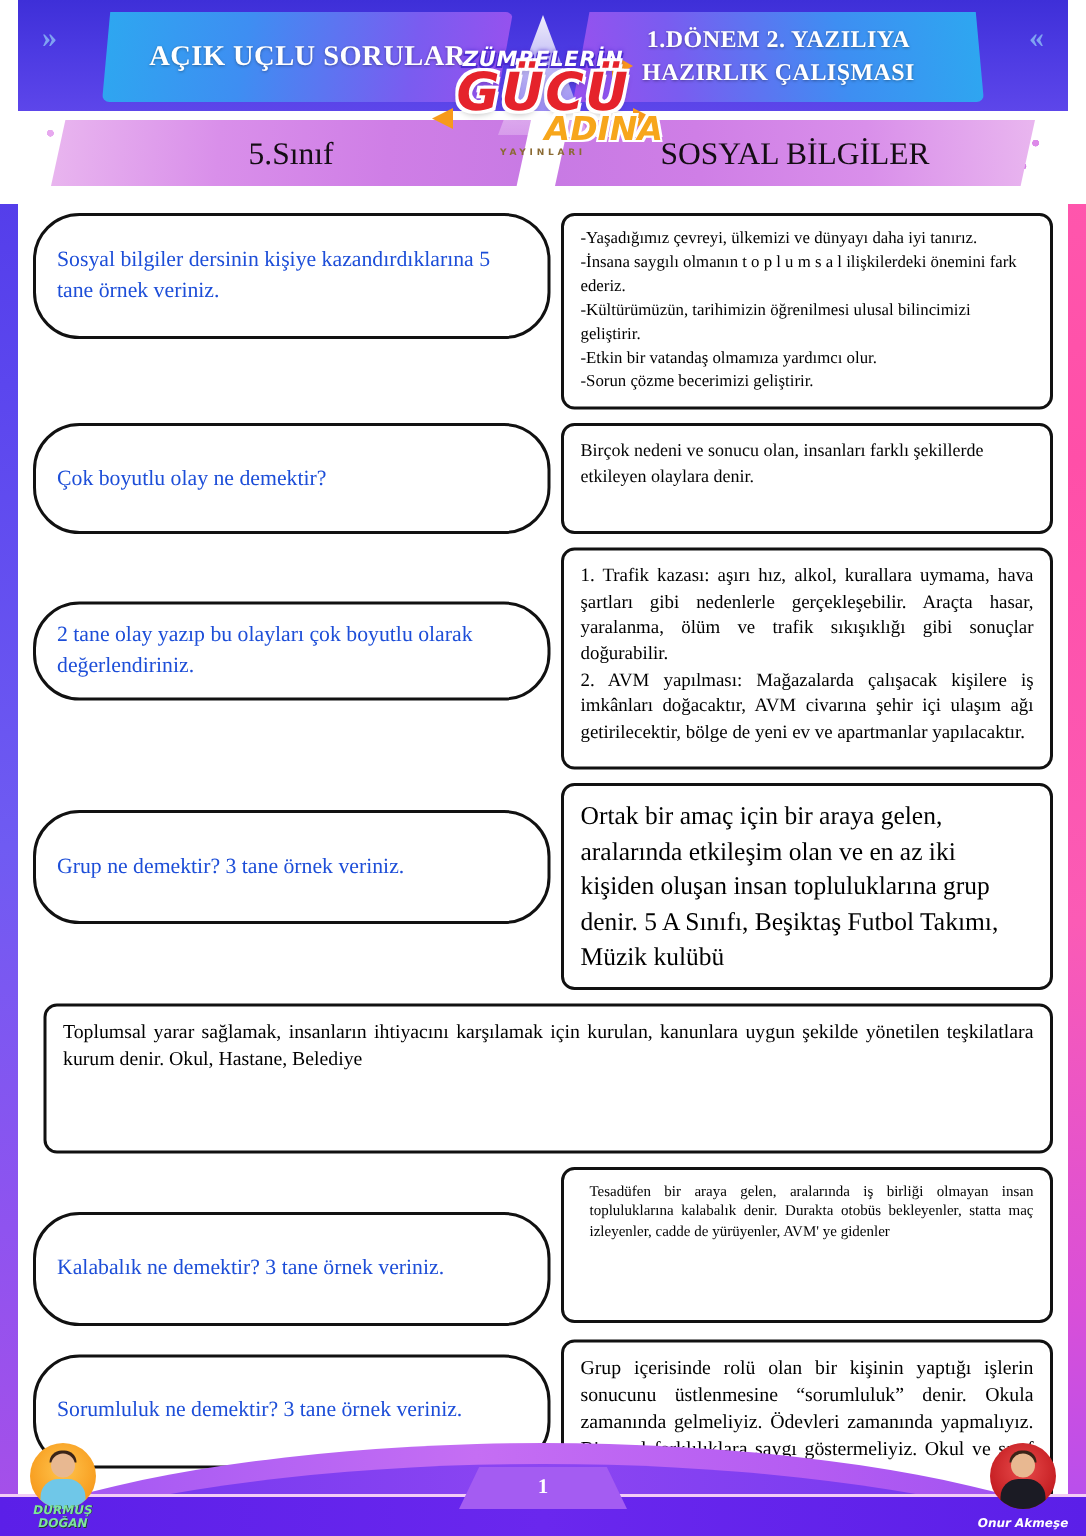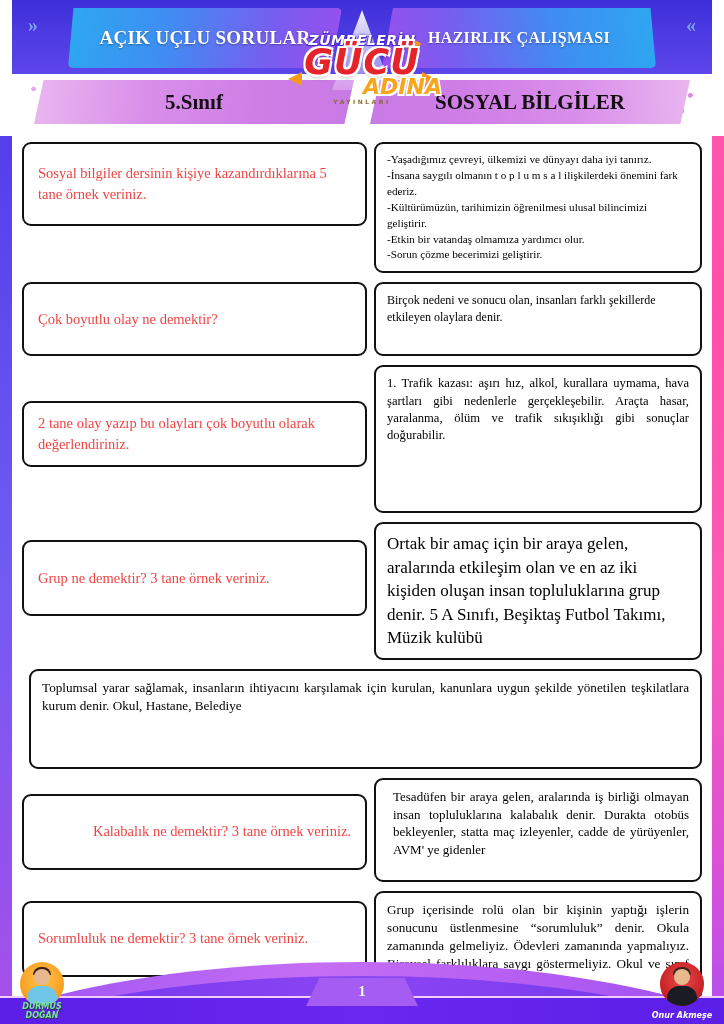--- a/index.html
+++ b/index.html
@@ -88,21 +88,21 @@
     background: #ffffff;
   }
   .bar-left, .bar-right {
     position: absolute;
     top: 6px;
     height: 44px;
     display: flex;
     align-items: center;
     justify-content: center;
     color: #140d14;
-    font-weight: bold;
+    font-weight: normal;
     font-size: 21px;
   }
   .bar-left {
     left: 22px;
     width: 320px;
     background: linear-gradient(95deg,#e9b6ef 0%, #d98fea 35%, #cf7ee6 70%, #c87ae4 100%);
     clip-path: polygon(3% 0, 100% 0, 97% 100%, 0 100%);
   }
   .bar-right {
     right: 22px;
@@ -247,21 +247,22 @@
     background: #ffffff;
     display: flex;
     align-items: center;
   }
   .q-box {
     width: 345px;
     flex: 0 0 345px;
     padding: 10px 14px;
     font-size: 14.5px;
     line-height: 1.45;
-    color: #ef4444;
+    color: #1d4ed8;
+    border-radius: 31px;
   }
   .a-box {
     flex: 1 1 auto;
     margin-left: 7px;
     padding: 8px 11px;
     font-size: 12.5px;
     line-height: 1.38;
     color: #000000;
     align-items: flex-start;
   }
@@ -273,22 +274,22 @@
   .row-1 .q-box { min-height: 84px; }
   .row-1 .a-box { min-height: 106px; font-size: 11.2px; line-height: 1.42; }
   .row-2 .q-box { min-height: 74px; text-align: center; }
   .row-2 .a-box { min-height: 74px; font-size: 12px; align-items: flex-start; }
   .row-3 .q-box { min-height: 62px; margin-top: 36px; }
   .row-3 .a-box { min-height: 148px; font-size: 12.6px; }
   .row-4 .q-box { min-height: 76px; margin-top: 18px; }
   .row-4 .a-box { min-height: 100px; font-size: 17px; }
   .row-5 .q-box { min-height: 76px; margin-top: 18px; }
   .row-5 .a-box { min-height: 100px; font-size: 13.2px; }
-  .row-6 .q-box { min-height: 76px; margin-top: 16px; justify-content: flex-end; }
-  .row-6 .a-box { min-height: 104px; font-size: 13px; padding-left: 17px; }
+  .row-6 .q-box { min-height: 76px; margin-top: 30px; }
+  .row-6 .a-box { min-height: 104px; font-size: 10px; padding-left: 17px; }
   .row-7 .q-box { min-height: 76px; margin-top: 10px; }
   .row-7 .a-box { min-height: 106px; font-size: 13.2px; }
 
   
   .footer {
     position: absolute;
     left: 0; right: 0; bottom: 0;
     height: 64px;
     z-index: 20;
     overflow: hidden;
@@ -414,20 +415,21 @@
   <div class="header">
     <div class="header-top">
       <span class="chev chev-left">»</span>
       <span class="chev chev-right">«</span>
 
       <div class="banner-left">
         <span>AÇIK UÇLU SORULAR</span>
       </div>
 
       <div class="banner-right">
+        <span>1.DÖNEM 2. YAZILIYA</span>
         <span>HAZIRLIK ÇALIŞMASI</span>
       </div>
     </div>
 
     <div class="header-bottom">
       <div class="pixels pixels-left"></div>
       <div class="pixels pixels-right"></div>
 
       <div class="bar-left">
         <span>5.Sınıf</span>
@@ -478,20 +480,21 @@
       </div>
     </div>
 
     <div class="row row-3">
       <div class="q-box">
         <span>2 tane olay yazıp bu olayları çok boyutlu olarak değerlendiriniz.</span>
       </div>
       <div class="a-box justify">
         <div class="lines">
           <div>1. Trafik kazası: aşırı hız, alkol, kurallara uymama, hava şartları gibi nedenlerle gerçekleşebilir. Araçta hasar, yaralanma, ölüm ve trafik sıkışıklığı gibi sonuçlar doğurabilir.</div>
+          <div>2. AVM yapılması: Mağazalarda çalışacak kişilere iş imkânları doğacaktır, AVM civarına şehir içi ulaşım ağı getirilecektir, bölge de yeni ev ve apartmanlar yapılacaktır.</div>
         </div>
       </div>
     </div>
 
     <div class="row row-4">
       <div class="q-box">
         <span>Grup ne demektir? 3 tane örnek veriniz.</span>
       </div>
       <div class="a-box">
         <div class="lines">

